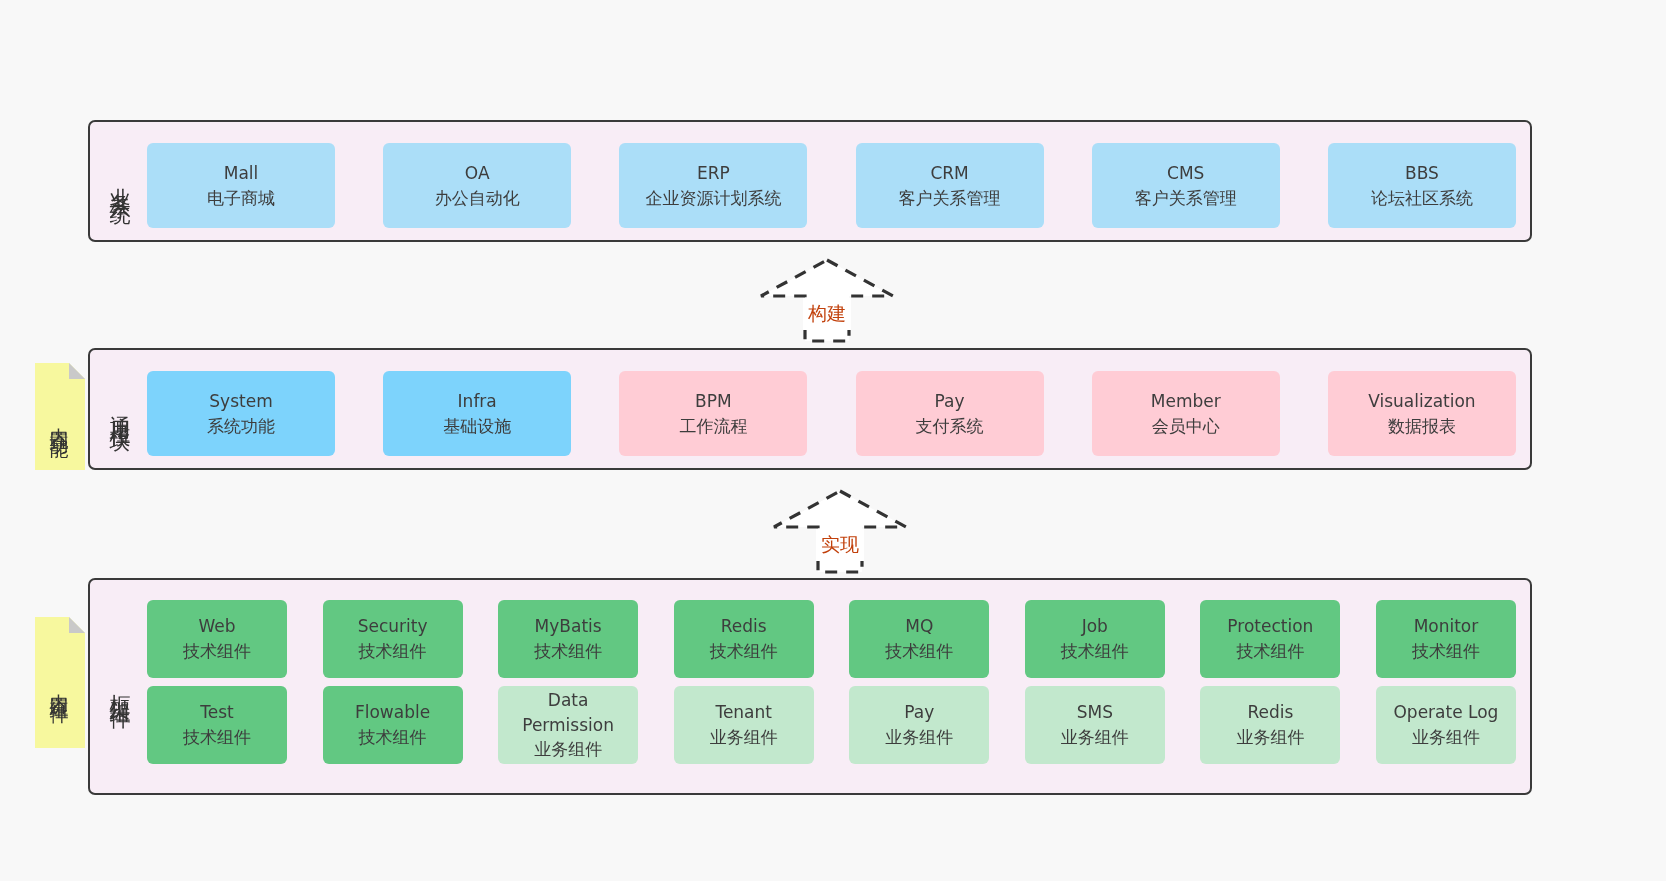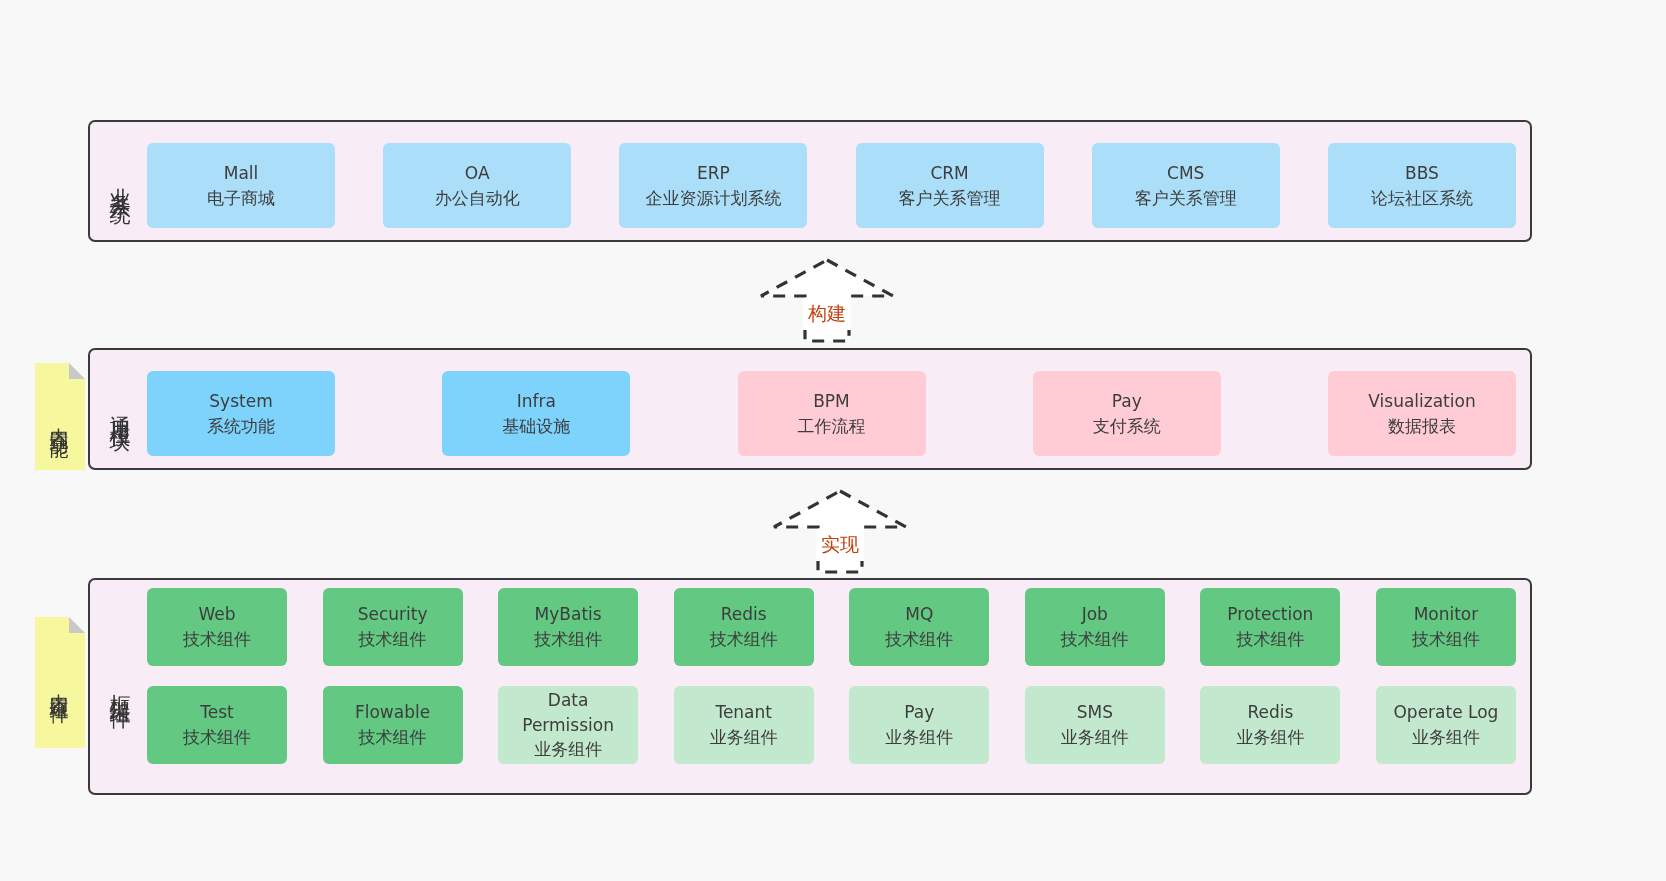--- a/index.html
+++ b/index.html
@@ -40,21 +40,21 @@
     color:#333;
   }
   .box-row{
     position:absolute;
     left:57px;right:14px;
     display:flex;
     justify-content:space-between;
     align-items:stretch;
   }
   .row-six{top:21px;bottom:12px;}
-  .row-eight-1{top:8px;height:78px;}
+  .row-eight-1{top:20px;height:78px;}
   .row-eight-2{top:106px;height:78px;}
   .box{
     border-radius:6px;
     display:flex;
     flex-direction:column;
     justify-content:center;
     align-items:center;
     text-align:center;
     font-size:17px;
     line-height:1.45;
@@ -183,20 +183,24 @@
       </div>
       <div class="box box-wide v-pink">
         <span class="box-title">BPM</span>
         <span class="box-sub">工作流程</span>
       </div>
       <div class="box box-wide v-pink">
         <span class="box-title">Pay</span>
         <span class="box-sub">支付系统</span>
       </div>
       <div class="box box-wide v-pink">
+        <span class="box-title">Member</span>
+        <span class="box-sub">会员中心</span>
+      </div>
+      <div class="box box-wide v-pink">
         <span class="box-title">Visualization</span>
         <span class="box-sub">数据报表</span>
       </div>
     </div>
   </div>
 
   <div class="arrow arrow-implement">
     <svg viewBox="0 0 150 88">
       <polygon points="75,4 141,40 97,40 97,85 53,85 53,40 9,40" fill="#ffffff" stroke="#333333" stroke-width="3.2" stroke-dasharray="12 9" stroke-linecap="butt"></polygon>
     </svg>

